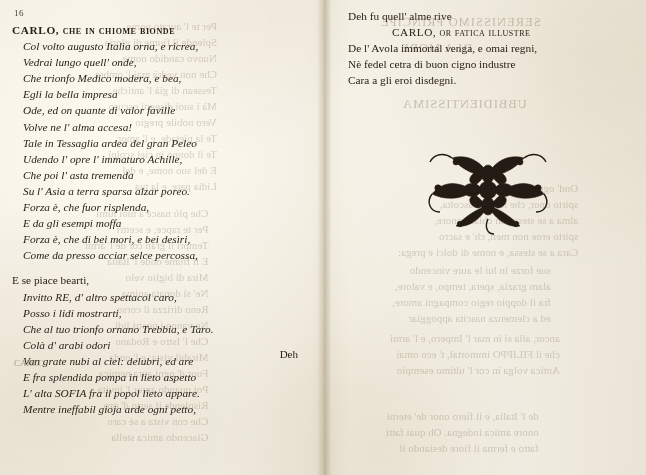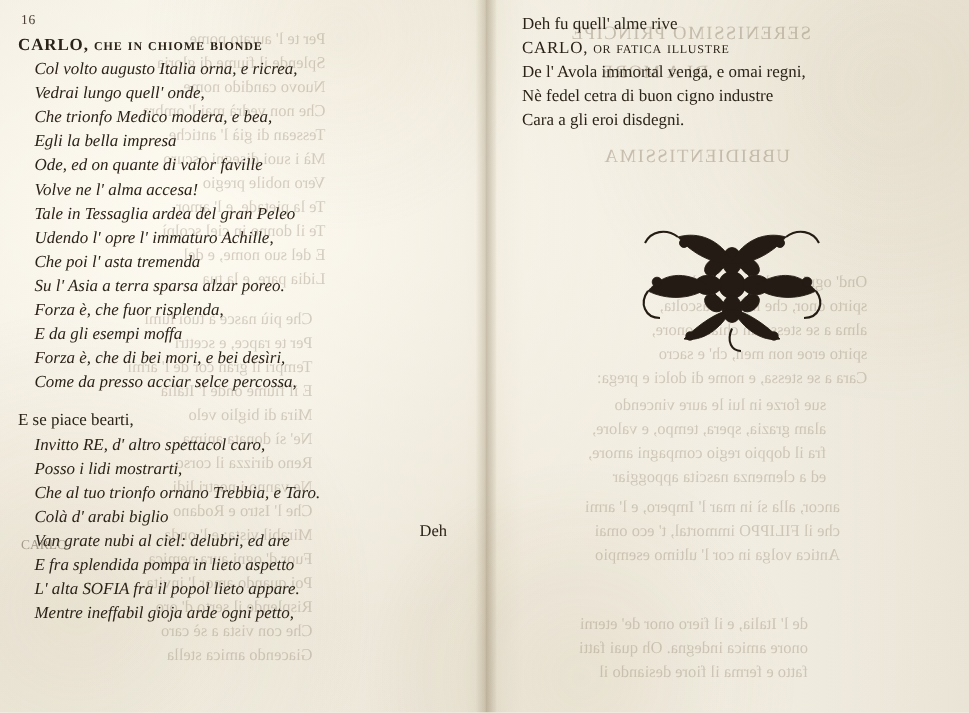--- a/index.html
+++ b/index.html
@@ -78,20 +78,21 @@
   .ind1 { padding-left: 11px; font-style: italic; }
 
   .speaker {
     font-variant: small-caps;
     letter-spacing: 0.6px;
     font-weight: bold;
   }
   .smallcaps {
     font-variant: small-caps;
     letter-spacing: 0.5px;
+    margin-left: 44px;
   }
   .gap { height: 9px; }
 
   .catchword-left {
     position: absolute;
     right: 22px;
     bottom: 6px;
     font-family: "Liberation Serif", serif;
     font-size: 11px;
     color: #2b2218;
@@ -223,21 +224,21 @@
       <li class="ind1">Su l' Asia a terra sparsa alzar poreo.</li>
       <li class="ind1">Forza è, che fuor risplenda,</li>
       <li class="ind1">E da gli esempi moffa</li>
       <li class="ind1">Forza è, che di bei mori, e bei desìri,</li>
       <li class="ind1">Come da presso acciar selce percossa,</li>
       <li class="gap"></li>
       <li class="ind0">E se piace bearti,</li>
       <li class="ind1">Invitto RE, d' altro spettacol caro,</li>
       <li class="ind1">Posso i lidi mostrarti,</li>
       <li class="ind1">Che al tuo trionfo ornano Trebbia, e Taro.</li>
-      <li class="ind1">Colà d' arabi biglio</li>
+      <li class="ind1">Colà d' arabi odori</li>
       <li class="ind1">Van grate nubi al ciel: delubri, ed are</li>
       <li class="ind1">E fra splendida pompa in lieto aspetto</li>
       <li class="ind1">L' alta SOFIA fra il popol lieto appare.</li>
       <li class="ind1">Mentre ineffabil gioja arde ogni petto,</li>
 
     </ul>
     <div class="catchword-left">Deh</div>
     <div class="catchword-caps">CARLO</div>
   </div>
 

